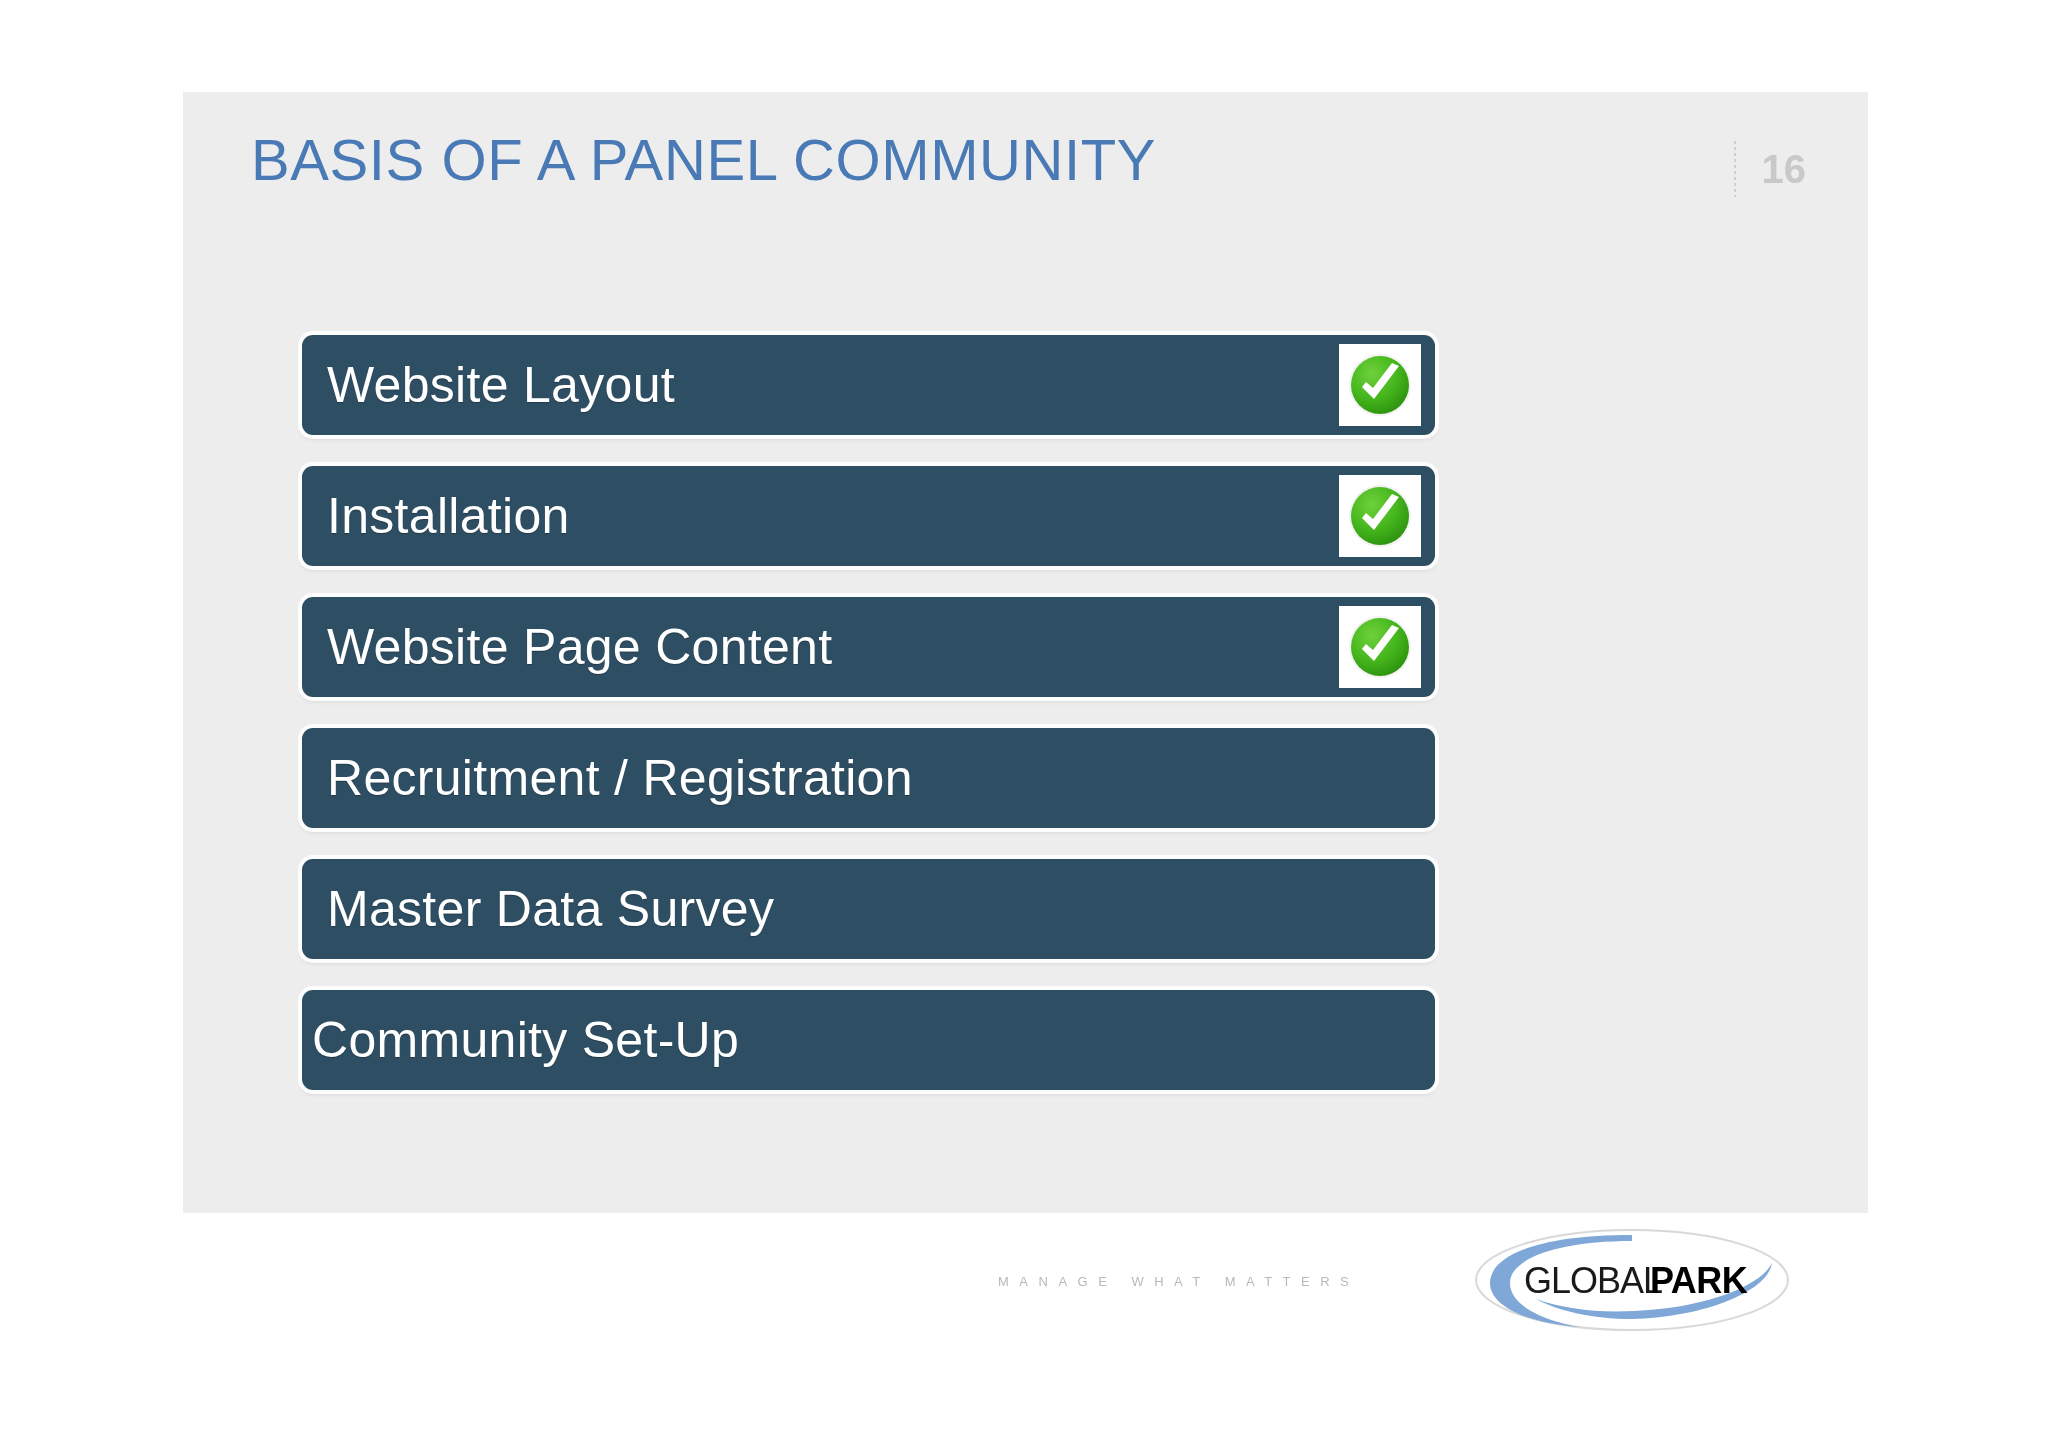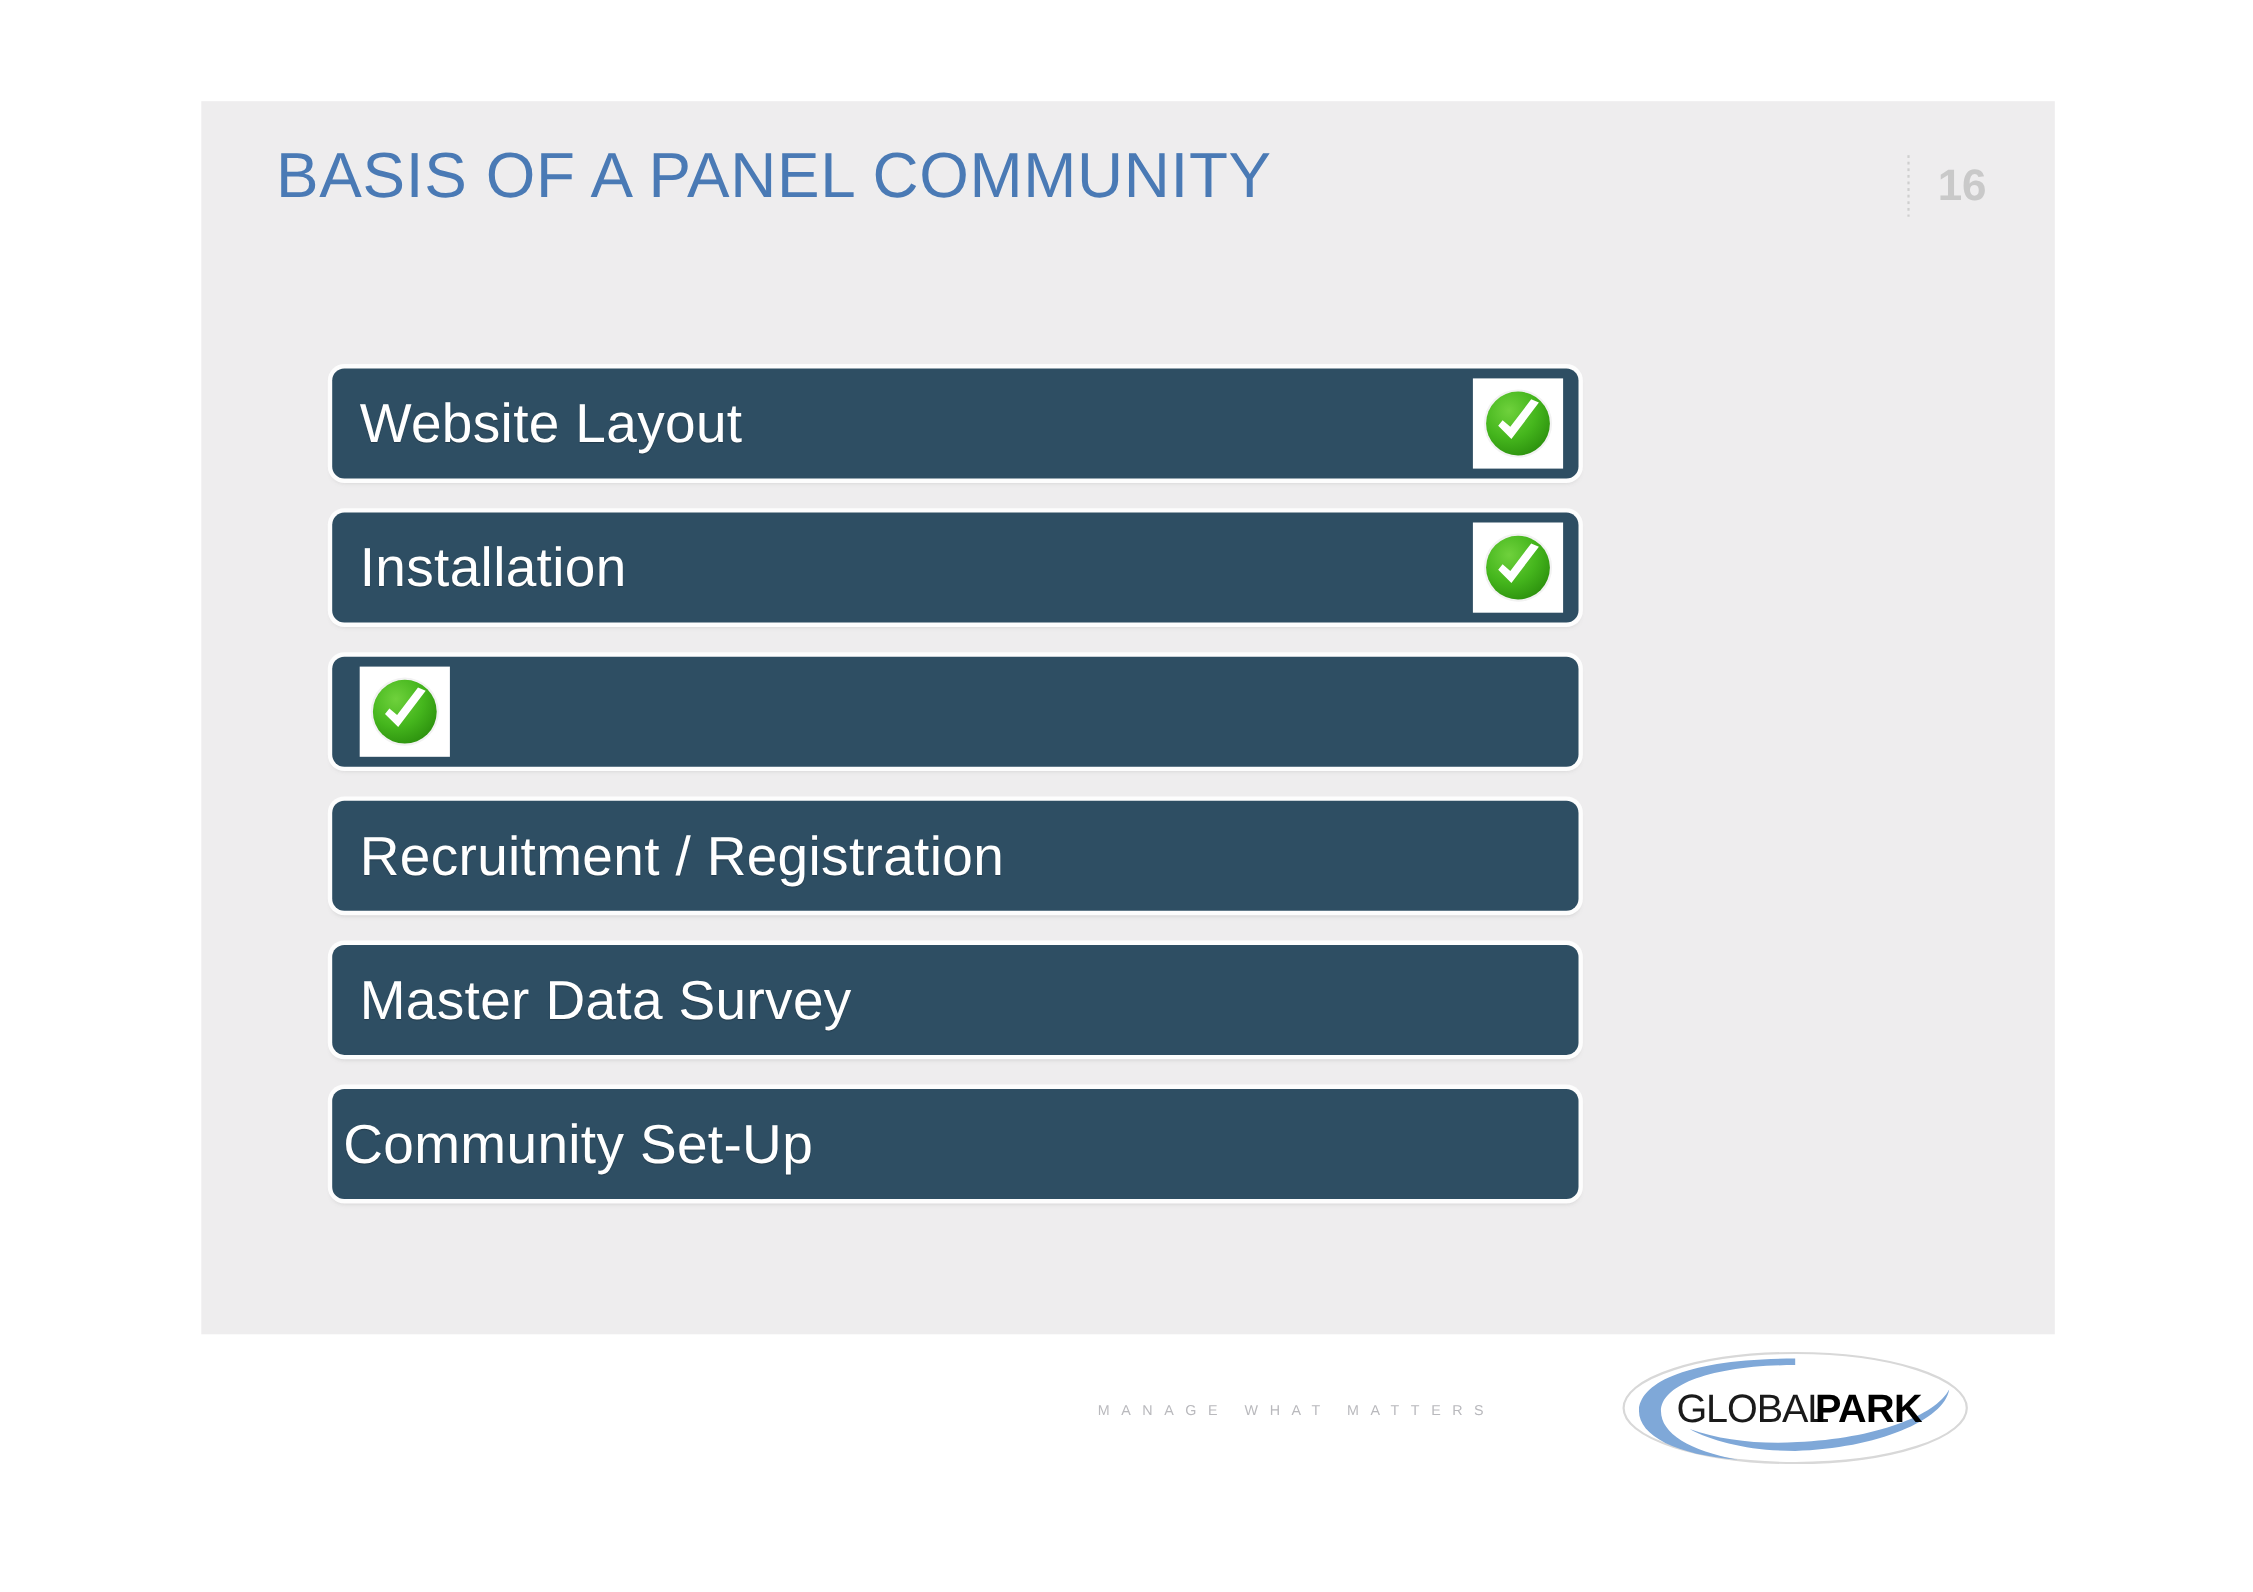--- a/index.html
+++ b/index.html
@@ -174,20 +174,21 @@
                 <stop offset="100%" stop-color="#2b8f0d"></stop>
               </radialGradient>
             </defs>
             <circle cx="33" cy="33" r="31" fill="#f2f2f2"></circle>
             <circle cx="33" cy="33" r="29" fill="url(#g0)"></circle>
             <path d="M15 35 L27 47 L52 14 L45 11 L26 36 L19 30 Z" fill="#ffffff"></path>
           </svg>
         </div>
       </div>
       <div class="bar-row">
+        <div class="bar-label">Website Page Content</div>
         <div class="check-badge">
           <svg width="66" height="66" viewBox="0 0 66 66">
             <defs>
               <radialGradient id="g2" cx="36%" cy="30%" r="78%">
                 <stop offset="0%" stop-color="#6fd13c"></stop>
                 <stop offset="55%" stop-color="#45b61d"></stop>
                 <stop offset="100%" stop-color="#2b8f0d"></stop>
               </radialGradient>
             </defs>
             <circle cx="33" cy="33" r="31" fill="#f2f2f2"></circle>

